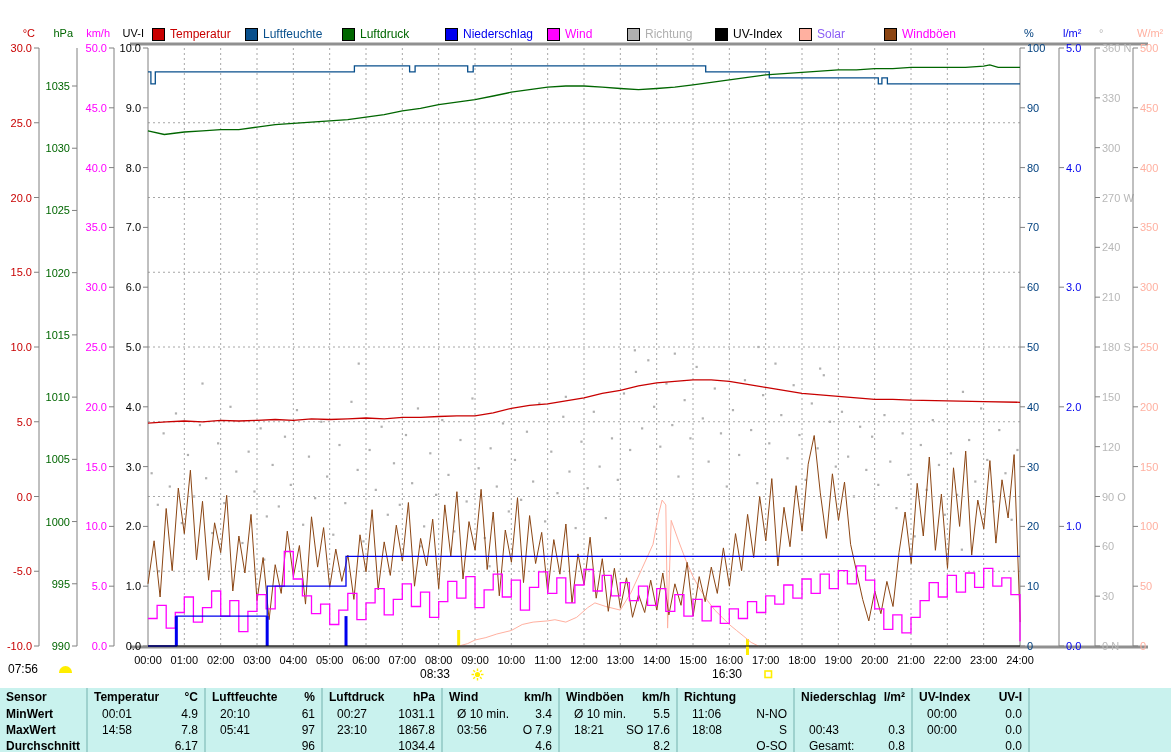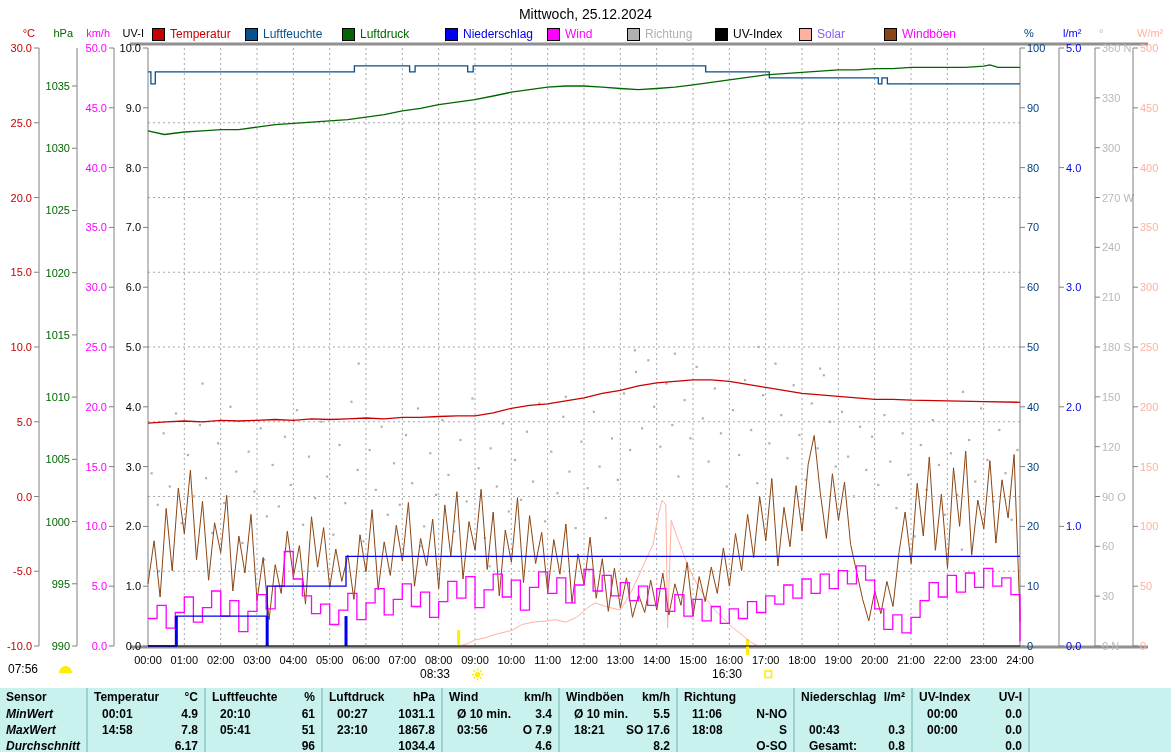--- a/index.html
+++ b/index.html
@@ -16,31 +16,30 @@
   .tick{font-size:11px;font-family:"Liberation Sans",sans-serif;}
   .unit{font-size:11px;font-family:"Liberation Sans",sans-serif;}
   .xlab{font-size:11px;font-family:"Liberation Sans",sans-serif;}
   .ann{position:absolute;display:flex;align-items:center;gap:21px;font-size:12px;}
   .halfsun{width:13px;height:7px;background:#ffee00;border-radius:7px 7px 0 0;}
   #stats-table{position:absolute;top:688px;left:0;width:1171px;height:64px;background:#c9f2ee;
                display:flex;font-size:12px;}
   .tcol{box-sizing:border-box;padding:1px 6px 0 6px;border-right:2px solid #9ed2ce;flex-shrink:0;}
   .tcol:last-child{border-right:none;}
   .thead{display:flex;justify-content:space-between;font-weight:bold;height:17px;line-height:17px;}
-  .trow{display:flex;justify-content:space-between;height:16px;line-height:16px;font-weight:bold;}
+  .trow{display:flex;justify-content:space-between;height:16px;line-height:16px;}
   .trow span:first-child{padding-left:8px;}
-  .trow.bold{font-weight:bold;font-style:italic;}
+  .trow.bold{font-weight:bold;}
   .trow.bold span:first-child{padding-left:0;}
   .tfill{flex:1;}
 </style>
 </head>
 <body>
 
 <div id="screen">
-  <div id="title">Mittwoch, 25.12.2024</div>
   <div id="legend">
       <div class="litem" style="left: 152px;">
         <span class="chip" style="background: rgb(200, 0, 0);"></span>
         <span style="color: rgb(200, 0, 0);">Temperatur</span>
       </div>
       <div class="litem" style="left: 245px;">
         <span class="chip" style="background: rgb(8, 79, 140);"></span>
         <span style="color: rgb(8, 79, 140);">Luftfeuchte</span>
       </div>
       <div class="litem" style="left: 342px;">
@@ -552,21 +551,21 @@
         <div class="thead">
           <span>Luftfeuchte</span>
           <span>%</span>
         </div>
         <div class="trow">
           <span>20:10</span>
           <span>61</span>
         </div>
         <div class="trow">
           <span>05:41</span>
-          <span>51</span>
+          <span>97</span>
         </div>
         <div class="trow">
           <span></span>
           <span>96</span>
         </div>
       </div>
       <div class="tcol" style="width: 120px;">
         <div class="thead">
           <span>Luftdruck</span>
           <span>hPa</span>

